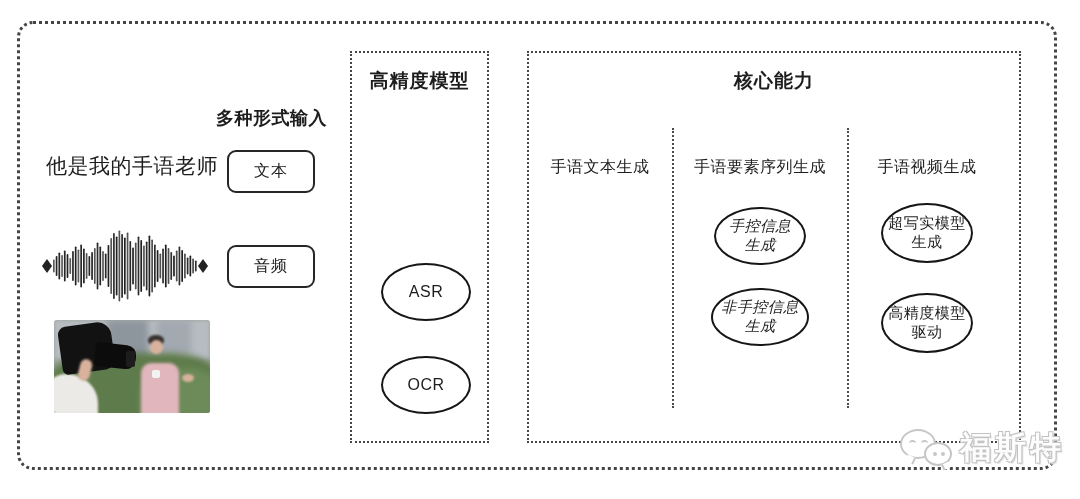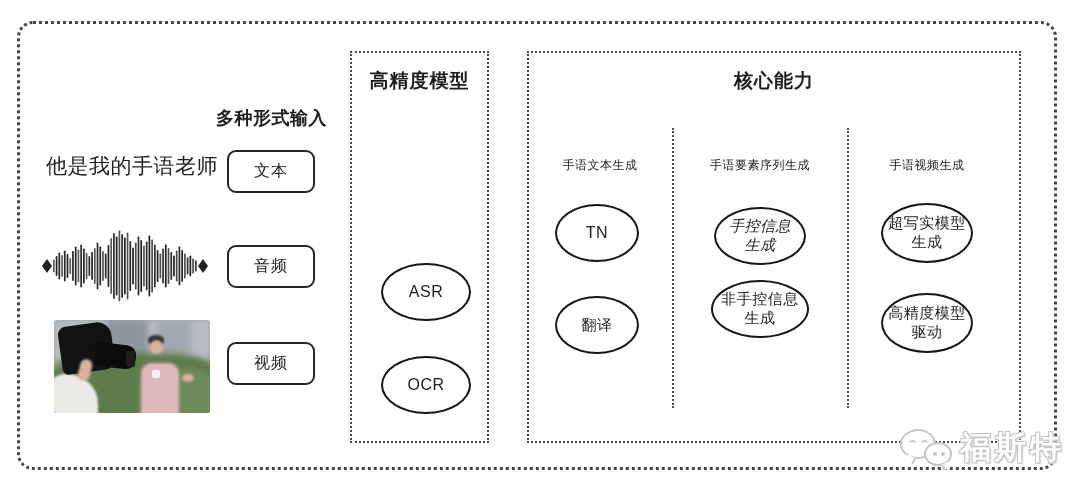--- a/index.html
+++ b/index.html
@@ -22,21 +22,21 @@
   .sep2{left:847px;top:128px;height:280px;}
 
   
   .t{position:absolute;white-space:nowrap;}
   .input-title{left:216px;top:106px;font-size:18px;font-weight:600;letter-spacing:.5px;}
   .sample-text{left:46px;top:152px;font-size:21px;letter-spacing:.5px;}
   .panel-title{position:absolute;text-align:center;font-weight:700;font-size:19px;letter-spacing:1px;}
   .scene-title{left:350px;top:68px;width:139px;}
   .core-title{left:527px;top:68px;width:494px;}
   .stage-label{position:absolute;left:350px;top:130px;width:139px;text-align:center;font-size:16px;}
-  .col-label{position:absolute;top:157px;text-align:center;font-size:12px;letter-spacing:.5px;}
+  .col-label{position:absolute;top:157px;text-align:center;font-size:16px;letter-spacing:.5px;}
   .col-label-1{left:527px;width:146px;}
   .col-label-2{left:673px;width:174px;}
   .col-label-3{left:847px;width:160px;}
 
   
   .in-box{
     position:absolute;left:227px;width:88px;height:43px;border:2px solid #262626;
     border-radius:9px;box-sizing:border-box;display:flex;align-items:center;justify-content:center;
     font-size:16px;background:#fff;letter-spacing:1px;
   }
@@ -49,21 +49,21 @@
     position:absolute;border:2.5px solid #161616;border-radius:50%;background:#fff;
     display:flex;align-items:center;justify-content:center;text-align:center;
     font-size:15px;line-height:1.25;white-space:pre-line;box-sizing:border-box;letter-spacing:.5px;
   }
   .n-sum{left:381px;top:175px;width:90px;height:58px;}
   .n-asr{left:381px;top:263px;width:90px;height:58px;font-size:16px;}
   .n-ocr{left:381px;top:356px;width:90px;height:58px;font-size:16px;}
   .n-tn {left:555px;top:204px;width:84px;height:58px;font-size:16px;}
   .n-fy {left:555px;top:296px;width:84px;height:58px;}
   .n-mi {left:714px;top:207px;width:92px;height:58px;font-style:italic;}
-  .n-nmi{left:711px;top:280px;width:98px;height:58px;}
+  .n-nmi{left:711px;top:288px;width:98px;height:58px;font-style:italic;}
   .n-hr {left:881px;top:203px;width:92px;height:60px;}
   .n-hp {left:881px;top:293px;width:92px;height:60px;}
 
   
   .waveform{position:absolute;left:42px;top:230px;width:166px;height:72px;}
 
   
   .thumb{position:absolute;left:54px;top:320px;width:156px;height:93px;border-radius:3px;
     overflow:hidden;background:#9aa49a;}
   .thumb i{position:absolute;display:block;}
@@ -184,40 +184,35 @@
     <i class="th-cam2"></i>
     <i class="th-lens"></i>
   </div>
 
   <div class="in-box box-text">
       <span>文本</span>
     </div>
   <div class="in-box box-audio">
       <span>音频</span>
     </div>
-  <div class="in-box box-video">
-      <span>视频</span>
-    </div>
 
   <div class="panel scene-panel"></div>
   <div class="panel-title scene-title">高精度模型</div>
   <div class="node n-asr">ASR</div>
   <div class="node n-ocr">OCR</div>
 
   <div class="panel core-panel"></div>
   <div class="panel-title core-title">核心能力</div>
   <div class="v-sep sep1"></div>
   <div class="v-sep sep2"></div>
 
   <div class="col-label col-label-1">手语文本生成</div>
   <div class="col-label col-label-2">手语要素序列生成</div>
   <div class="col-label col-label-3">手语视频生成</div>
 
-  <div class="node n-tn">TN</div>
-  <div class="node n-fy">翻译</div>
   <div class="node n-mi">手控信息
 生成</div>
   <div class="node n-nmi">非手控信息
 生成</div>
   <div class="node n-hr">超写实模型
 生成</div>
   <div class="node n-hp">高精度模型
 驱动</div>
 
   <div class="watermark">

